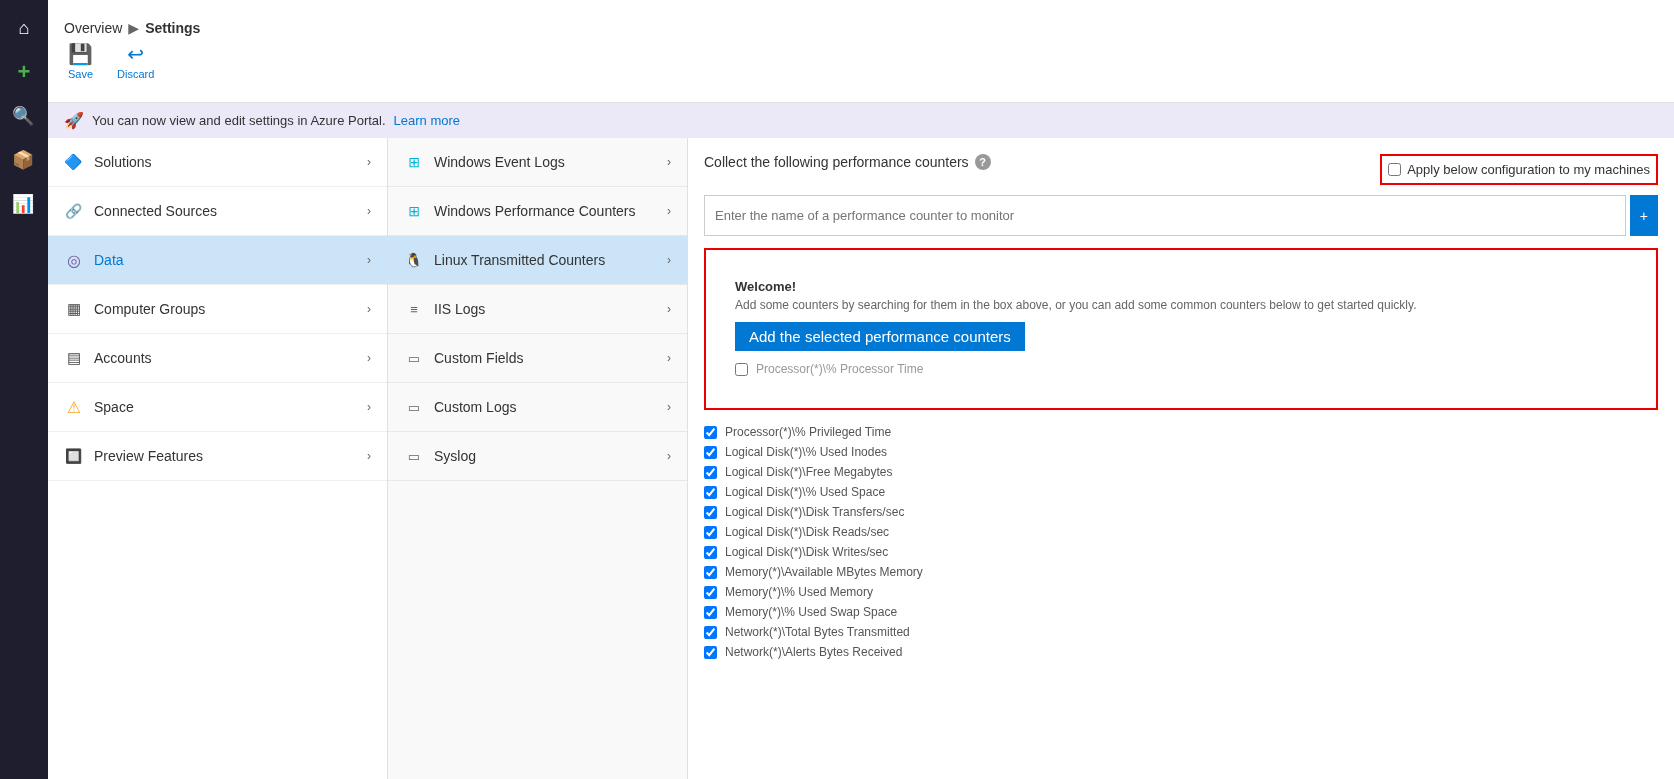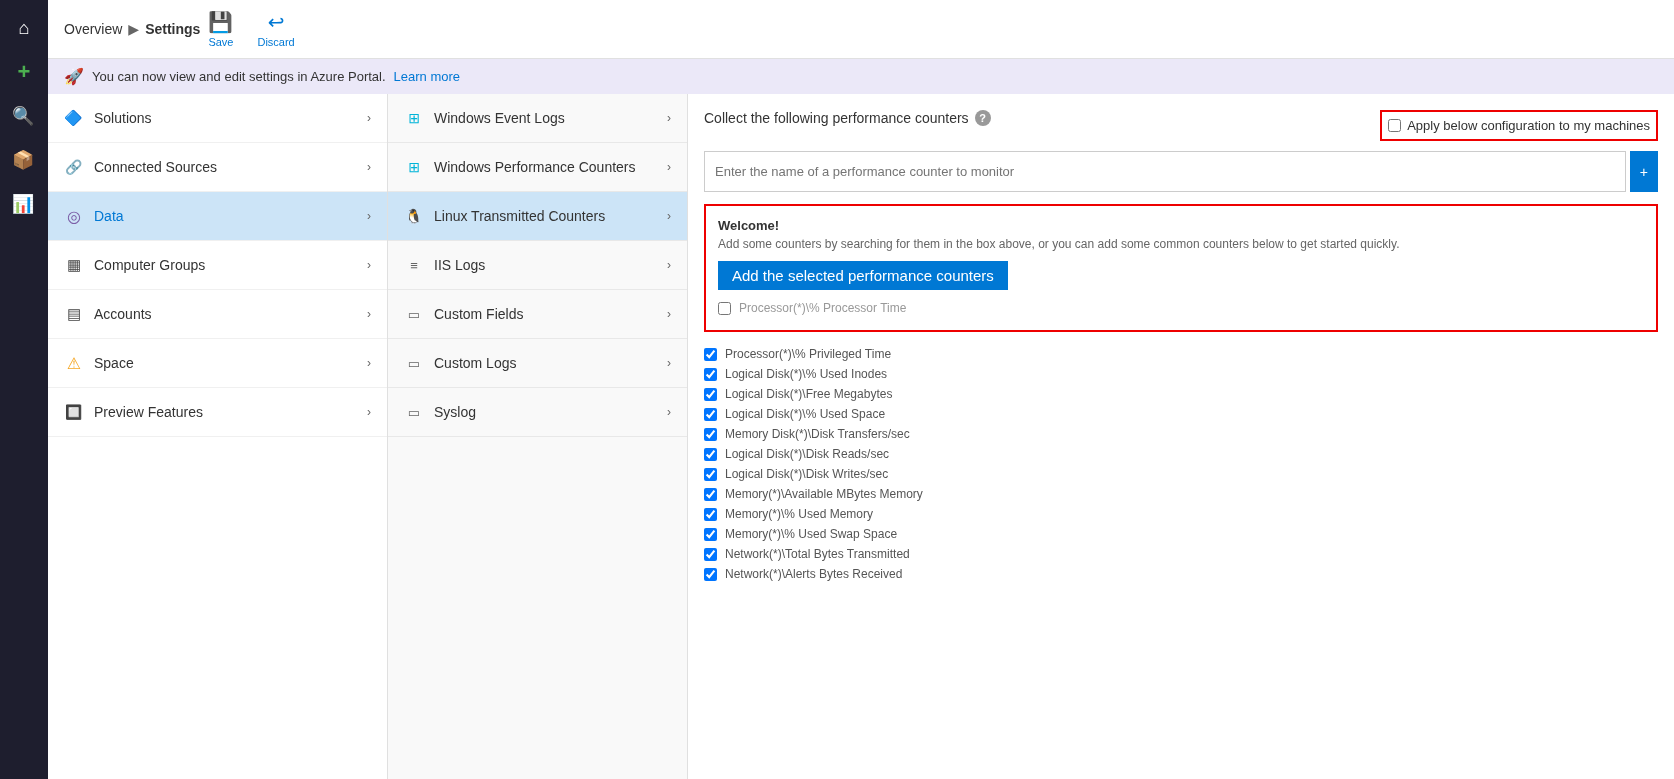--- a/index.html
+++ b/index.html
@@ -34,23 +34,23 @@
       flex: 1;
       display: flex;
       flex-direction: column;
       overflow: hidden;
     }
 
     
     .top-header {
       background: #fff;
       border-bottom: 1px solid #e0e0e0;
-      padding: 8px 16px;
-      display: flex;
-      flex-direction: row;
+      padding: 20px 16px;
+      display: flex;
+      flex-direction: column;
       gap: 4px;
       flex-shrink: 0;
     }
     .breadcrumb {
       display: flex;
       align-items: center;
       gap: 6px;
       font-size: 14px;
       color: #333;
     }
@@ -208,21 +208,21 @@
       border: none;
       color: #fff;
       padding: 6px 10px;
       cursor: pointer;
       font-size: 14px;
     }
 
     
     .welcome-box {
       border: 2px solid #e00;
-      padding: 12px;
+      padding: 29px;
       margin-bottom: 12px;
     }
     .welcome-title {
       font-weight: 600;
       font-size: 13px;
       margin-bottom: 4px;
       color: #333;
     }
     .welcome-text {
       font-size: 12px;
@@ -435,21 +435,21 @@
           <span>Logical Disk(*)\Free Megabytes</span>
         </div>
 
         <div class="counter-item">
           <input type="checkbox" checked="" style="">
           <span>Logical Disk(*)\% Used Space</span>
         </div>
 
         <div class="counter-item">
           <input type="checkbox" checked="" style="">
-          <span>Memory Disk(*)\Disk Transfers/sec</span>
+          <span>Logical Disk(*)\Disk Transfers/sec</span>
         </div>
 
         <div class="counter-item">
           <input type="checkbox" checked="" style="">
           <span>Logical Disk(*)\Disk Reads/sec</span>
         </div>
 
         <div class="counter-item">
           <input type="checkbox" checked="" style="">
           <span>Logical Disk(*)\Disk Writes/sec</span>

